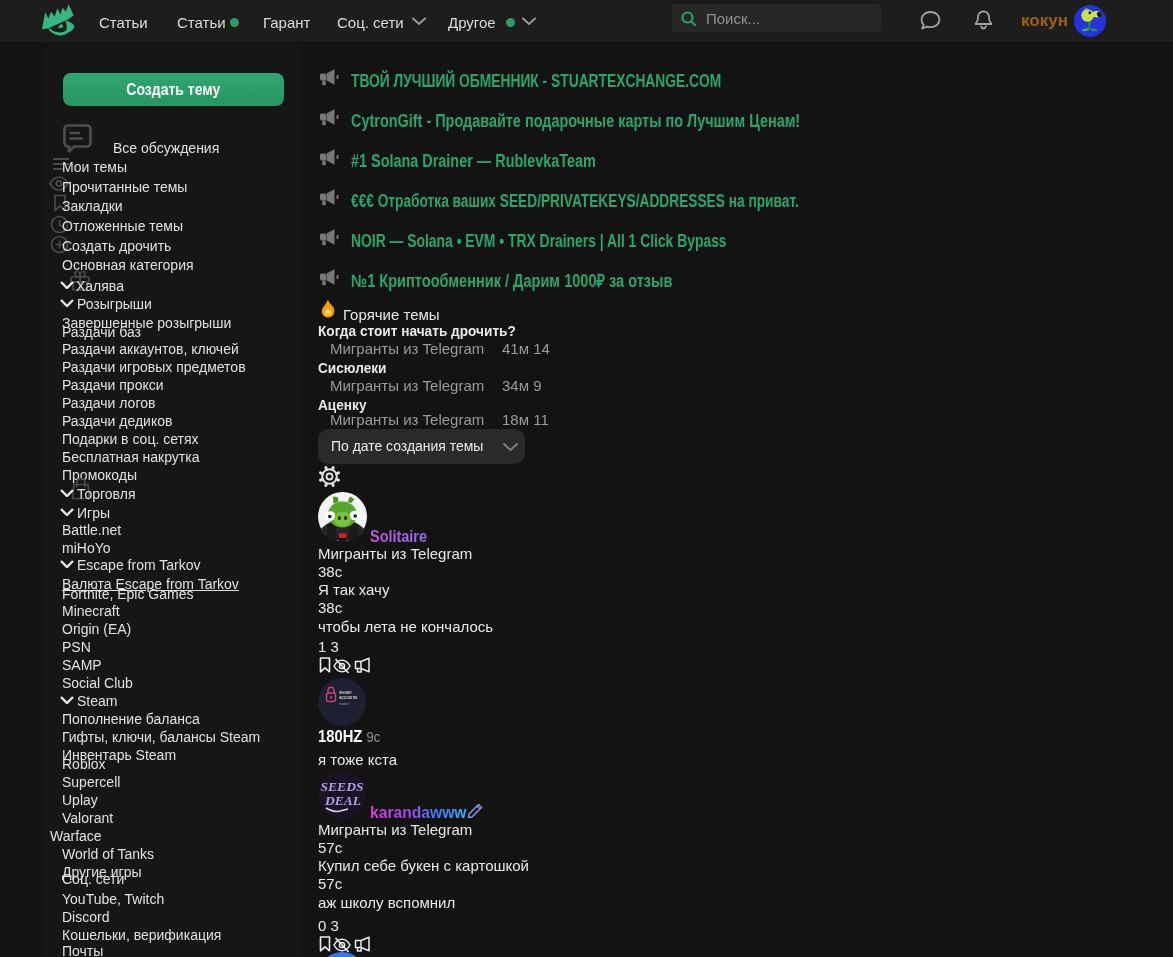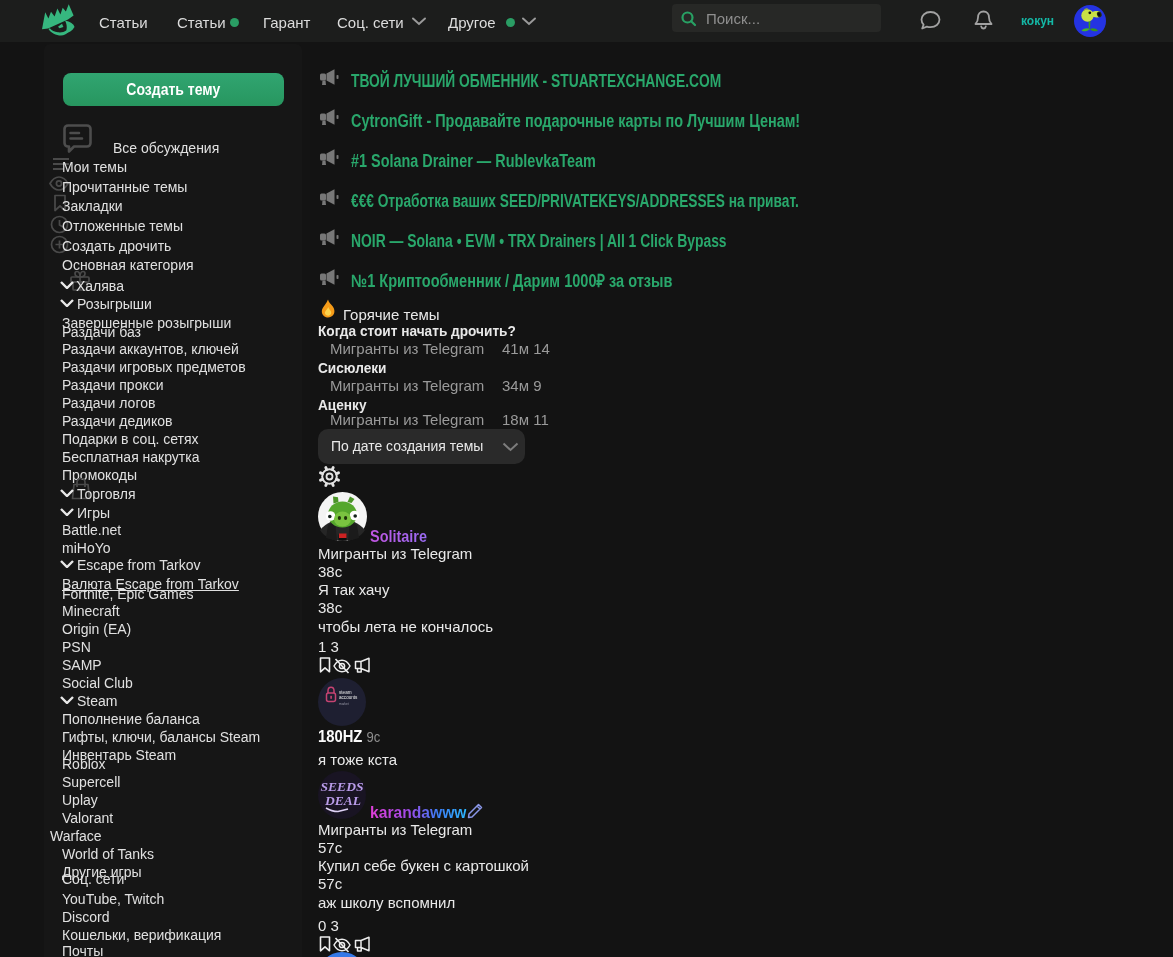--- a/index.html
+++ b/index.html
@@ -50,21 +50,21 @@
 <span class="abs" style="left:706px;top:11px;color:#8f8f8f;">Поиск...</span>
 
 <svg style="left:920px;top:11px" width="21" height="19" viewBox="0 0 21 19">
     <path d="M10.5 1 C15.6 1 19.5 4.4 19.5 8.6 C19.5 12.8 15.6 16.2 10.5 16.2 C9.2 16.2 8 16 6.9 15.6 L2.2 17.5 L3.6 13.6 C2.3 12.3 1.5 10.5 1.5 8.6 C1.5 4.4 5.4 1 10.5 1 Z" stroke="#a2a2a2" stroke-width="1.8" fill="none" stroke-linejoin="round"></path>
   </svg>
 
 <svg style="left:974px;top:10px" width="19" height="20" viewBox="0 0 19 20">
     <path d="M9.5 1.5 C12.8 1.5 15 4 15 7.5 C15 11 16 12.5 17.5 14 L1.5 14 C3 12.5 4 11 4 7.5 C4 4 6.2 1.5 9.5 1.5 Z" stroke="#a2a2a2" stroke-width="1.8" fill="none" stroke-linejoin="round"></path>
     <path d="M7.2 16.5 C7.5 17.8 8.4 18.5 9.5 18.5 C10.6 18.5 11.5 17.8 11.8 16.5" stroke="#a2a2a2" stroke-width="1.8" fill="none" stroke-linecap="round"></path>
   </svg>
-<span class="abs b" style="left:1021px;top:13px;font-size:12px;color:#14b8a6;">кокун</span>
+<span class="abs b" style="left:1021px;top:13px;font-size:17px;color:#a16207;">кокун</span>
 
 <svg style="left:1074px;top:5px" width="32" height="32" viewBox="0 0 32 32">
   <circle cx="16" cy="16" r="16" fill="#2433e2"></circle>
   <path d="M14.5 15 L16.5 15 C16.5 18 16 21 16 24 L14.8 24 C14.8 21 14.5 18 14.5 15 Z" fill="#3a9a20"></path>
   <path d="M7.5 25.5 C10 23 14 22.8 15.6 24.3 C13 26.8 9.5 26.8 7.5 25.5 Z" fill="#46b426"></path>
   <path d="M24 25.5 C21.5 23 17.6 22.8 16 24.3 C18.6 26.8 22 26.8 24 25.5 Z" fill="#37951c"></path>
   <circle cx="13.5" cy="10.5" r="6.2" fill="#c9e046"></circle>
   <path d="M17.5 7.5 C20.5 5.8 24.5 5.6 26.2 7.2 C28 8.9 27.3 11.5 24.6 12.2 C22.4 12.7 19.3 12.3 17.5 11.3 Z" fill="#c9e046"></path>
   <ellipse cx="25.3" cy="9.4" rx="2.3" ry="2.9" fill="#222b10" transform="rotate(-20 25.3 9.4)"></ellipse>
   <ellipse cx="25.1" cy="9.4" rx="1.2" ry="1.7" fill="#0c0c08" transform="rotate(-20 25.1 9.4)"></ellipse>

